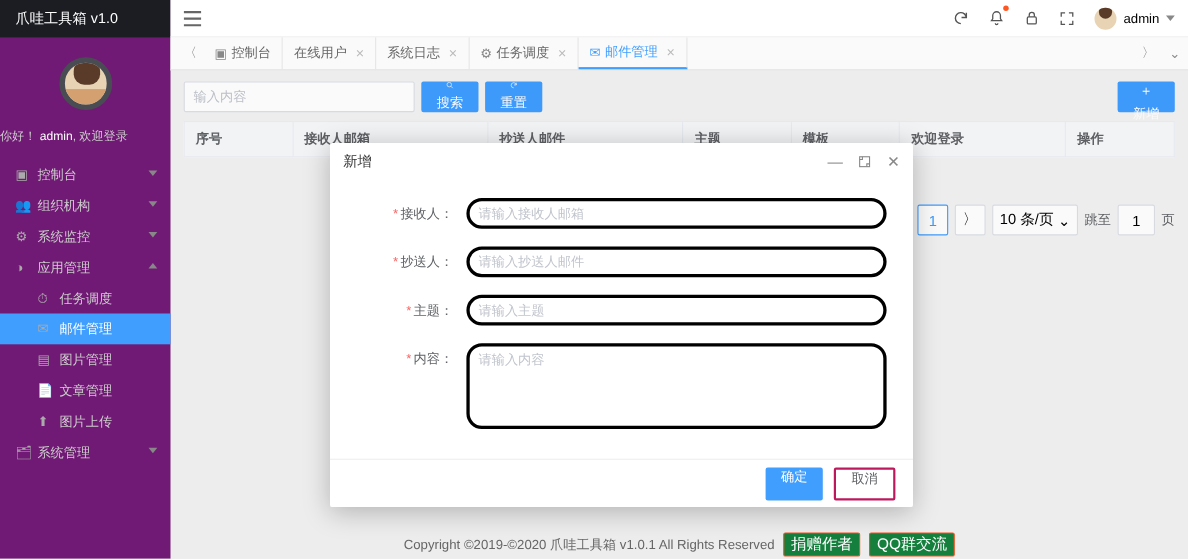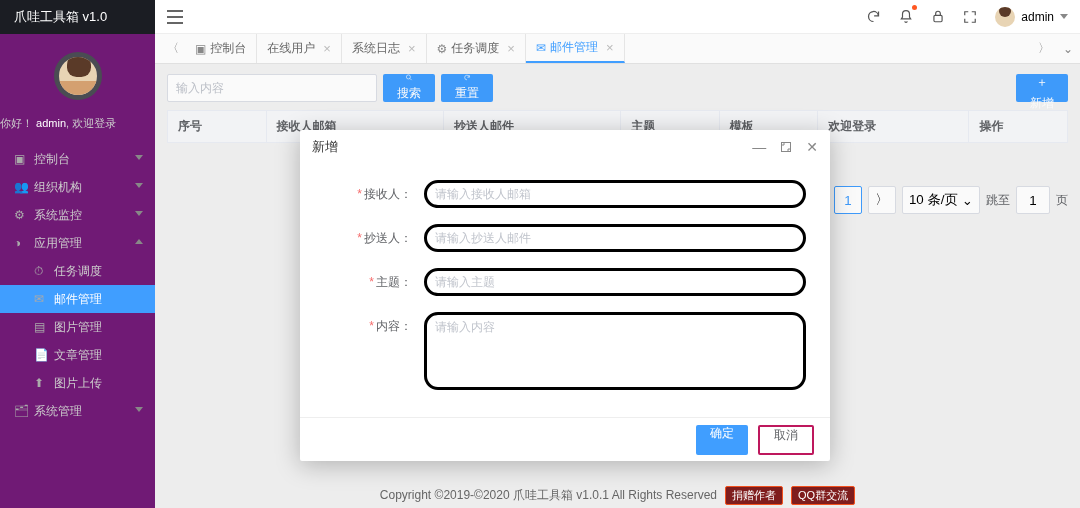--- a/index.html
+++ b/index.html
@@ -68,21 +68,21 @@
 .frow { display: flex; margin-bottom: 16px; align-items: flex-start; }
 .frow .lbl { width: 56px; text-align: right; color: #606266; font-size: 12px; padding-top: 6px; }
 .frow .lbl .req { color: #f56c6c; margin-right: 2px; }
 .frow .ctl { flex: 1; margin-left: 12px; }
 .frow input[type=text], .frow textarea { width: 100%; border: 3px solid #000000; border-radius: 14px; padding: 4px 8px; font-size: 12px; color: #333; resize: none; }
 .frow textarea { height: 78px; }
 .modal .m-foot { height: 44px; border-top: 1px solid #eee; display: flex; align-items: center; justify-content: flex-end; padding: 0 16px; gap: 10px; }
 
 
 .footer { position: absolute; left: 155px; bottom: 0; right: 0; height: 26px; display: flex; align-items: center; justify-content: center; gap: 8px; font-size: 12px; color: #666; }
-.footer .tag { background: #7f1d1d; color: #fff; padding: 1px 6px; border-radius: 2px; border: 1px solid #f4511e; font-size: 11px; }
+.footer .tag { background: #15803d; color: #fff; padding: 1px 6px; border-radius: 2px; border: 1px solid #f4511e; font-size: 14px; }
 
 ::placeholder { color: #c0c4cc; }
 svg { display: block; }
 </style>
 </head>
 <body>
 
 <div class="sidebar">
   <div class="logo">爪哇工具箱 v1.0</div>
   <div class="avatar-wrap">

